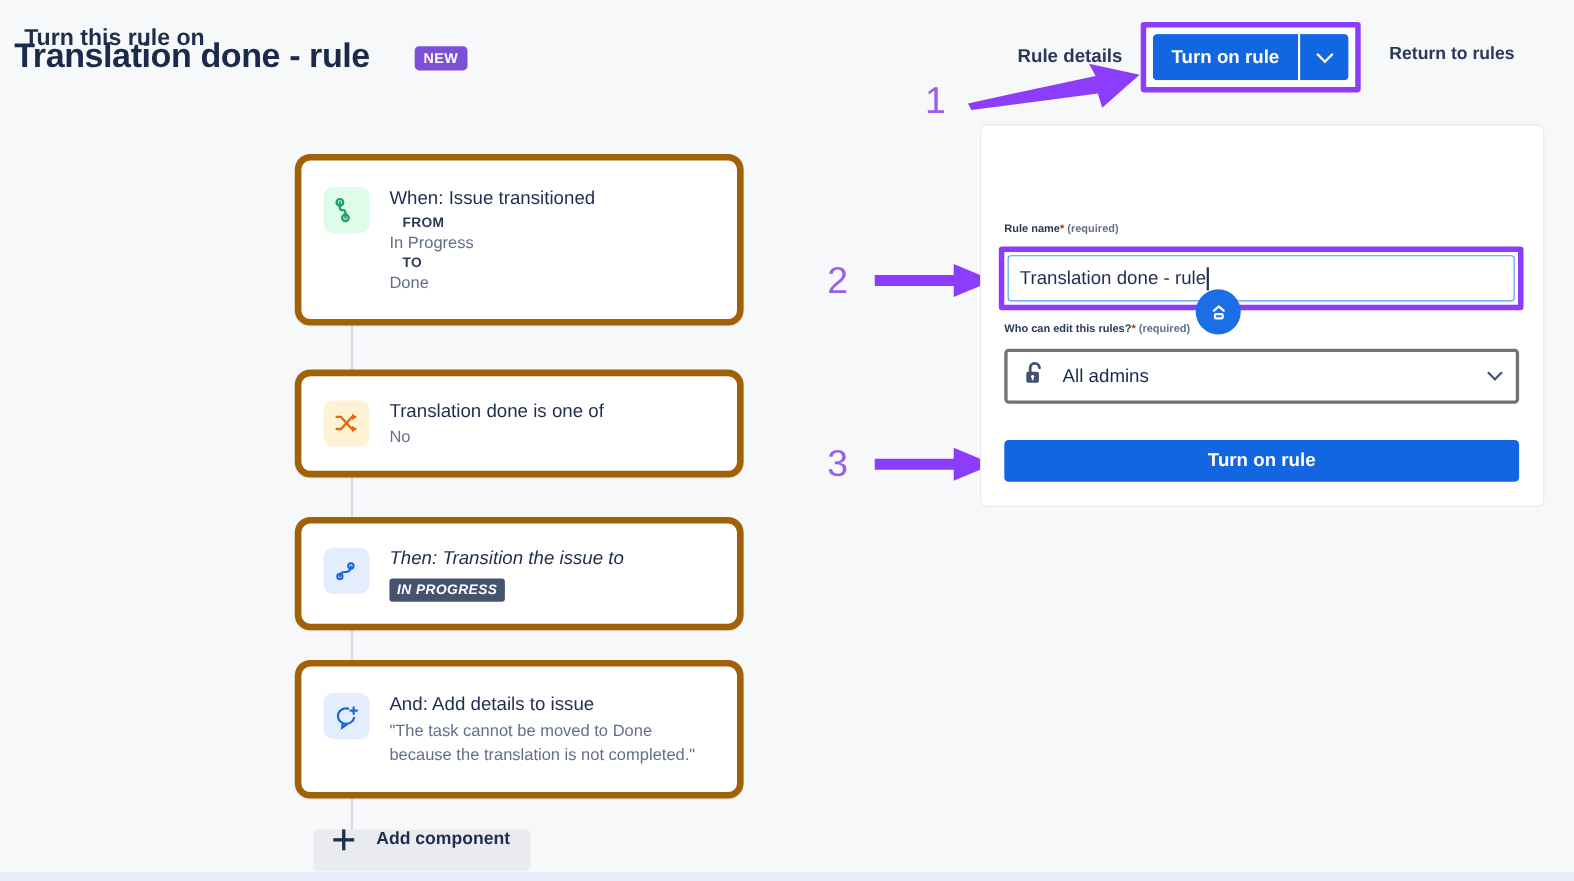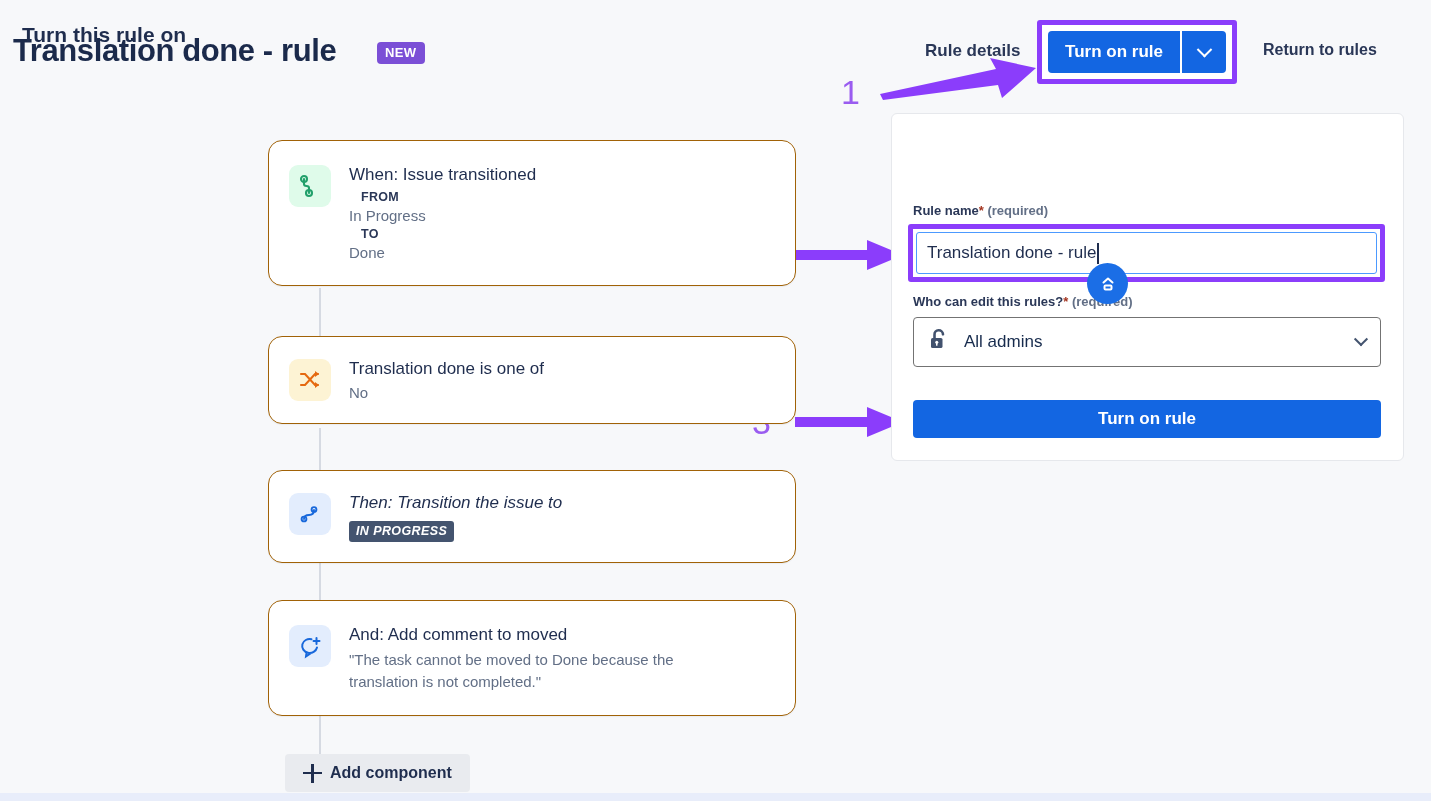--- a/index.html
+++ b/index.html
@@ -78,23 +78,23 @@
     font-family: "Liberation Sans", sans-serif;
   }
   .anno-arrow { position: absolute; }
 
   
   #flow { position: absolute; left: 268px; top: 140px; width: 470px; }
   .connector {
     position: absolute; left: 51px; width: 2px; background: #d6dae2;
   }
   .card {
-    position: absolute; left: 0; width: 528px;
+    position: absolute; left: 0; width: 408px;
     background: #ffffff;
-    border: 1px solid #a16207;
+    border: 6px solid #a16207;
     border-radius: 14px;
     box-shadow: 0 1px 1px rgba(20,30,60,0.05);
   }
   .card-inner { display: flex; padding: 22px 20px; }
   .card-icon {
     width: 42px; height: 42px; border-radius: 9px;
     flex: 0 0 42px; margin-right: 18px; margin-top: 2px;
     display: flex; align-items: center; justify-content: center;
   }
   .icon-green { background: #dffbea; }
@@ -118,21 +118,21 @@
     font-size: 12.5px; font-weight: 700; letter-spacing: 0.4px;
     padding: 3px 7px 4px 7px; border-radius: 3px;
   }
   .card-sub {
     font-size: 15px; color: #626f86; line-height: 22px; max-width: 350px;
   }
   #add-component {
     position: absolute; left: 285px; top: 754px;
     background: #e9ebef; border-radius: 4px;
     height: 38px; padding: 0 18px;
-    display: flex; align-items: center; gap: 8px;
+    display: flex; gap: 20px;
     cursor: pointer;
   }
   #add-component .plus {
     position: relative; width: 19px; height: 19px;
   }
   #add-component .plus::before,
   #add-component .plus::after {
     content: ""; position: absolute; background: #1f2d4e;
   }
   #add-component .plus::before { left: 0; top: 8px; width: 19px; height: 2.6px; }
@@ -143,21 +143,21 @@
   #panel {
     position: absolute; left: 891px; top: 113px;
     width: 513px; height: 348px;
     background: #ffffff; border: 1px solid #e6e8ec; border-radius: 6px;
   }
   #panel-title {
     position: absolute; left: 22px; top: 23px;
     font-size: 21px; font-weight: 700; color: #1f2d4e;
   }
   .field-label {
-    position: absolute; font-size: 13px; font-weight: 700; color: #2a3757;
+    position: absolute; font-size: 10px; font-weight: 700; color: #2a3757;
   }
   .req-star { color: #a3341f; font-weight: 700; }
   .req-word { color: #626f86; font-weight: 700; }
 
   #rule-name-label { left: 913px; top: 203px; }
   #rule-name-highlight {
     position: absolute; left: 908px; top: 224px;
     width: 477px; height: 58px;
     border: 5px solid #8b3dfb; border-radius: 3px;
     background: #ffffff;
@@ -180,21 +180,21 @@
     width: 41px; height: 41px; border-radius: 50%;
     background: #1b6ee6;
     display: flex; align-items: center; justify-content: center;
     z-index: 6;
   }
 
   #who-label { left: 913px; top: 294px; }
   #who-select {
     position: absolute; left: 913px; top: 317px;
     width: 468px; height: 50px;
-    background: #ffffff; border: 1px solid #737373; border-radius: 4px;
+    background: #ffffff; border: 3px solid #737373; border-radius: 4px;
     display: flex; align-items: center; padding: 0 14px;
     cursor: pointer;
   }
   #who-select-value {
     font-size: 17px; color: #172b4d; margin-left: 14px; flex: 1 1 auto;
   }
   .chev-down-dark {
     width: 10px; height: 10px;
     border-right: 2.2px solid #44546f; border-bottom: 2.2px solid #44546f;
     transform: rotate(45deg) translate(-2px,-2px);
@@ -311,21 +311,21 @@
 
     <div class="card" style="top:460px;">
       <div class="card-inner" style="padding:22px 20px;">
         <div class="card-icon icon-blue">
           <svg width="25" height="25" viewBox="0 0 25 25">
             <path d="M19 13.5 A7.5 7 0 1 1 13.5 5.2 M12.5 19.5 L8 22.5 L8.5 18.8" fill="none" stroke="#1868db" stroke-width="2" stroke-linecap="round"></path>
             <path d="M18.5 4 V10 M15.5 7 H21.5" stroke="#1868db" stroke-width="2" stroke-linecap="round"></path>
           </svg>
         </div>
         <div class="card-body">
-          <div class="card-title">And: Add comment to moved</div>
+          <div class="card-title">And: Add details to issue</div>
           <div class="card-sub">"The task cannot be moved to Done because the translation is not completed."</div>
         </div>
       </div>
     </div>
   </div>
 
   <div id="add-component">
     <span class="plus"></span>
     <span id="add-component-label">Add component</span>
   </div>

